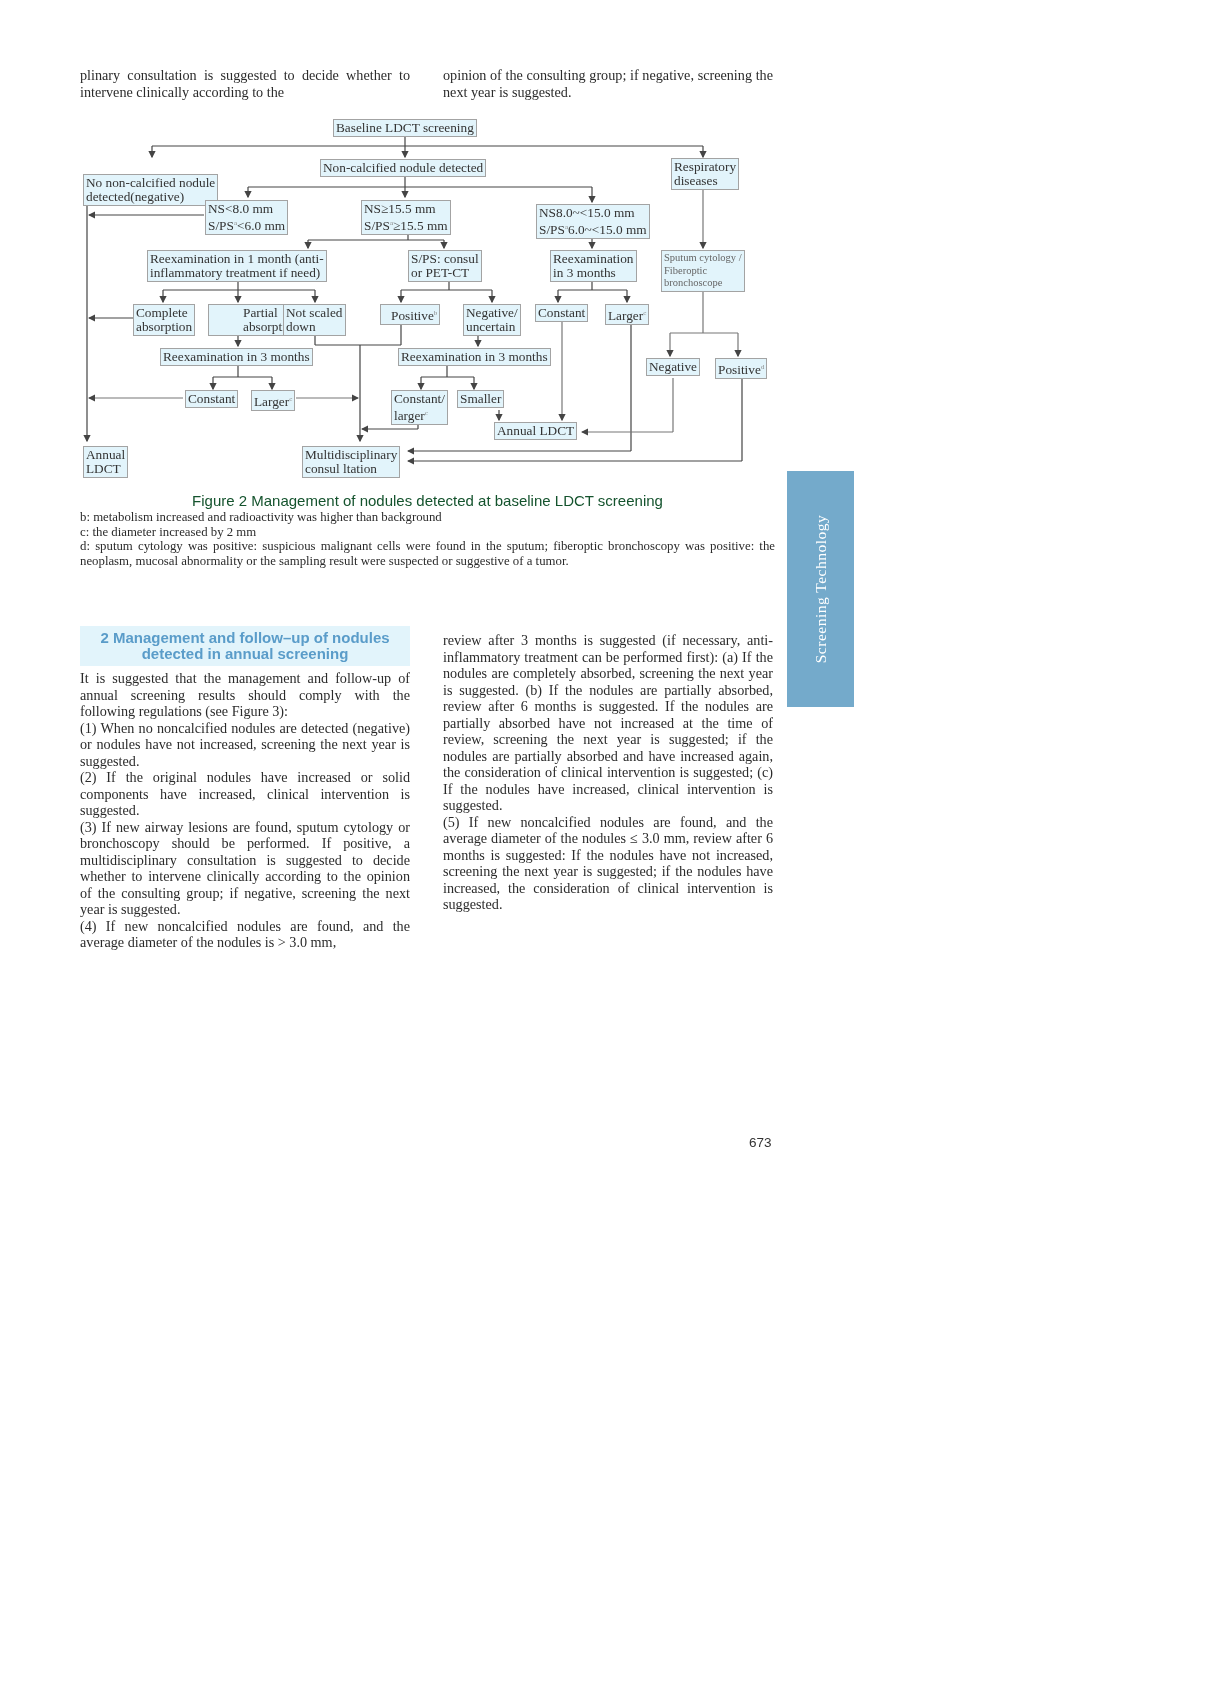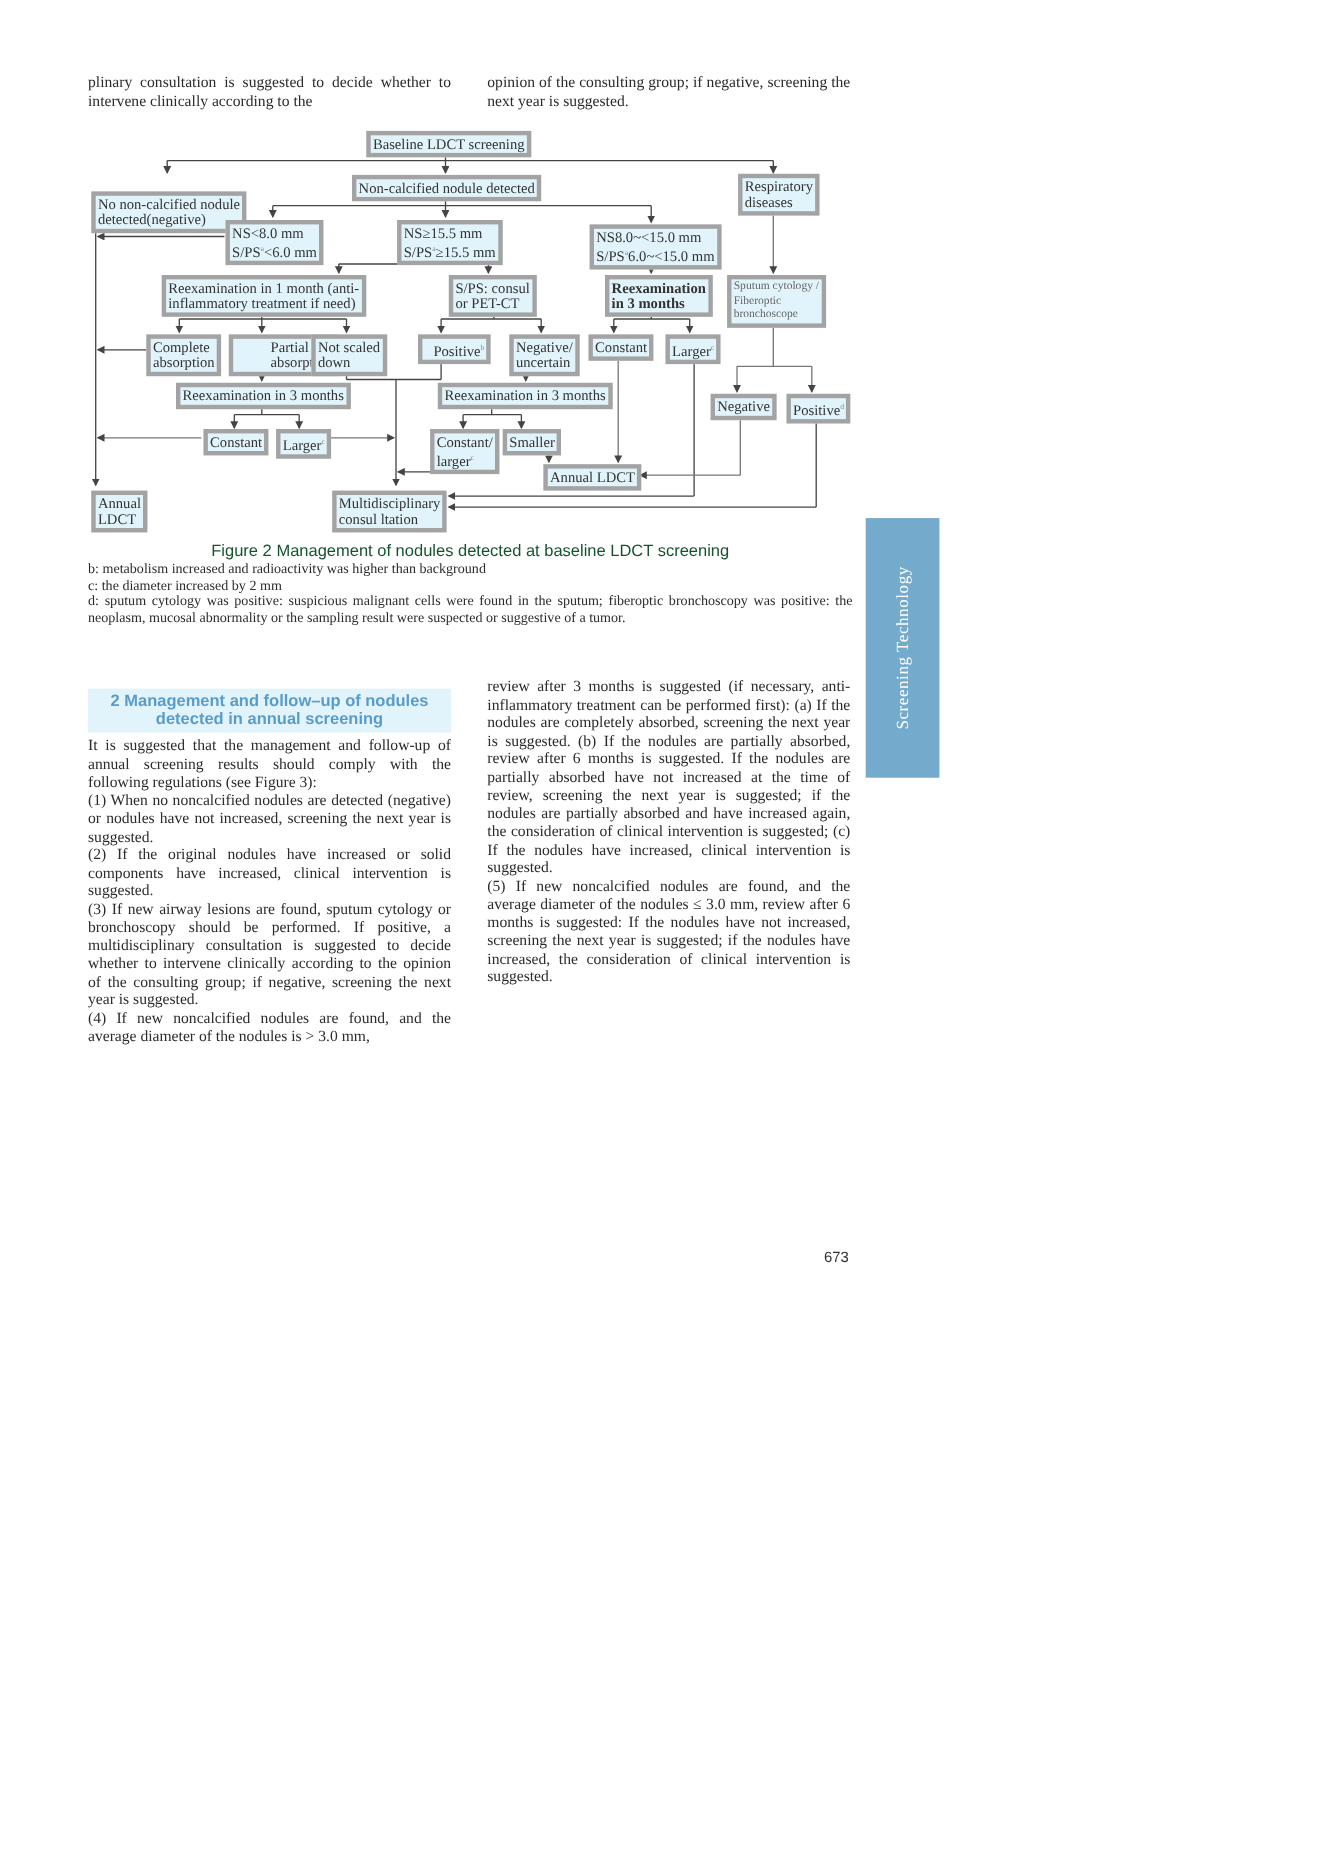--- a/index.html
+++ b/index.html
@@ -4,36 +4,36 @@
 <style>
   html, body { margin: 0; padding: 0; background: #ffffff; }
   body { width: 1218px; height: 1696px; position: relative; overflow: hidden;
          font-family: "Liberation Serif", "DejaVu Serif", serif; color: #333; }
   .col-text { position: absolute; font-size: 14.2px; line-height: 16.5px; text-align: justify; color: #2b2b2b; }
   .col-text p { margin: 0; }
   #top-left { left: 80px; top: 67px; width: 330px; }
   #top-right { left: 443px; top: 67px; width: 330px; }
   #diagram { position: absolute; left: 0; top: 0; width: 1218px; height: 500px; }
   #diagram svg { position: absolute; left: 0; top: 0; }
-  .box { position: absolute; background: #e2f4fb; border: 4px solid #a3a3a3;
+  .box { position: absolute; background: #e2f4fb; border: 1px solid #a3a3a3;
          font-size: 13.3px; line-height: 14px; padding: 1px 2px; color: #333; white-space: nowrap; box-sizing: border-box; }
   .box.small { font-size: 10.5px; line-height: 12.5px; color: #666; }
   .sup { font-size: 7px; vertical-align: super; color: #888; }
   #fig-caption { position: absolute; left: 80px; width: 695px; top: 492px; text-align: center;
                  font-family: "Liberation Sans", sans-serif; font-size: 15px; color: #14532d; }
   #fig-notes { position: absolute; left: 80px; top: 510px; width: 695px; font-size: 12.8px; line-height: 14.5px; color: #2b2b2b; text-align: justify; }
   #fig-notes p { margin: 0; }
   #side-tab { position: absolute; left: 787px; top: 471px; width: 67px; height: 236px; background: #74aacb; }
   #side-tab span { position: absolute; left: 50%; top: 50%; transform: translate(-50%, -50%) rotate(-90deg);
                    color: #fff; font-size: 15.5px; white-space: nowrap; letter-spacing: 0.5px; }
   #section-heading { position: absolute; left: 80px; top: 626px; width: 330px; height: 40px; background: #e2f4fb;
                      font-family: "Liberation Sans", sans-serif; font-weight: bold; color: #5a9cc9;
                      font-size: 15px; line-height: 16px; text-align: center; padding-top: 4px; box-sizing: border-box; }
   #body-left { left: 80px; top: 670px; width: 330px; }
-  #body-right { left: 443px; top: 616px; width: 330px; }
+  #body-right { left: 443px; top: 632px; width: 330px; }
   #page-number { position: absolute; left: 749px; top: 1135px; font-family: "Liberation Sans", sans-serif; font-size: 13.5px; color: #333; }
 </style>
 </head>
 <body>
 
 <div class="col-text" id="top-left">
   <p>plinary consultation is suggested to decide whether to intervene clinically according to the</p>
 </div>
 <div class="col-text" id="top-right">
   <p>opinion of the consulting group; if negative, screening the next year is suggested.</p>
@@ -134,21 +134,21 @@
   <div class="box" style="left:83px;top:174px;"><span>No non-calcified nodule</span><br><span>detected(negative)</span></div>
   <div class="box" style="left:320px;top:159px;"><span>Non-calcified nodule detected</span></div>
   <div class="box" style="left:671px;top:158px;"><span>Respiratory</span><br><span>diseases</span></div>
 
   <div class="box" style="left:205px;top:200px;"><span>NS&lt;8.0 mm</span><br><span>S/PS</span><span class="sup">a</span><span>&lt;6.0 mm</span></div>
   <div class="box" style="left:361px;top:200px;"><span>NS≥15.5 mm</span><br><span>S/PS</span><span class="sup">a</span><span>≥15.5 mm</span></div>
   <div class="box" style="left:536px;top:204px;"><span>NS8.0~&lt;15.0 mm</span><br><span>S/PS</span><span class="sup">a</span><span>6.0~&lt;15.0 mm</span></div>
 
   <div class="box" style="left:147px;top:250px;"><span>Reexamination in 1 month (anti-</span><br><span>inflammatory treatment if need)</span></div>
   <div class="box" style="left:408px;top:250px;"><span>S/PS: consul</span><br><span>or PET-CT</span></div>
-  <div class="box" style="left:550px;top:250px;font-weight:bold;"><span>Reexamination</span><br><span>in 3 months</span></div>
+  <div class="box" style="left:550px;top:250px;"><span>Reexamination</span><br><span>in 3 months</span></div>
   <div class="box small" style="left:661px;top:250px;"><span>Sputum cytology /</span><br><span>Fiberoptic</span><br><span>bronchoscope</span></div>
 
   <div class="box" style="left:133px;top:304px;"><span>Complete</span><br><span>absorption</span></div>
   <div class="box" style="left:208px;top:304px;padding-left:34px;"><span>Partial</span><br><span>absorption</span></div>
   <div class="box" style="left:283px;top:304px;"><span>Not scaled</span><br><span>down</span></div>
   <div class="box" style="left:380px;top:304px;padding-left:10px;"><span>Positive</span><span class="sup">b</span></div>
   <div class="box" style="left:463px;top:304px;"><span>Negative/</span><br><span>uncertain</span></div>
   <div class="box" style="left:535px;top:304px;"><span>Constant</span></div>
   <div class="box" style="left:605px;top:304px;"><span>Larger</span><span class="sup">c</span></div>
 

